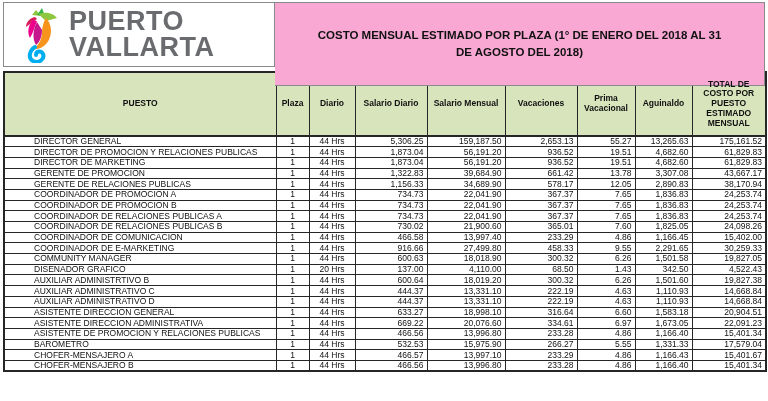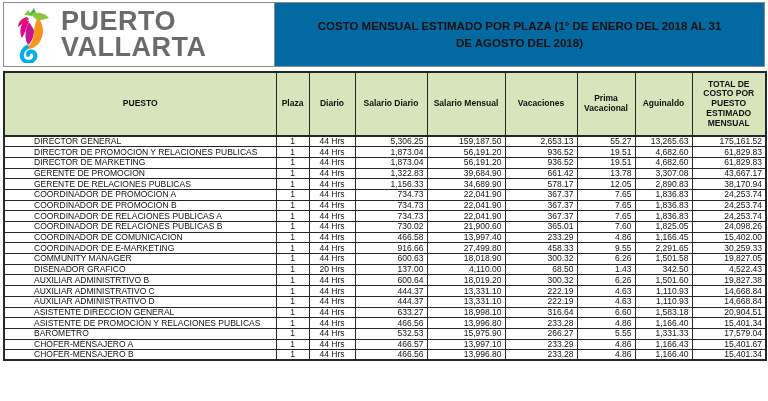--- a/index.html
+++ b/index.html
@@ -15,34 +15,34 @@
     font-family:"Liberation Sans","DejaVu Sans",sans-serif;
     color:#111;
   }
   .sheet{width:762px;margin:2px 0 0 3px;}
   
   .top{display:flex;height:65px;}
   .logo-box{
     width:272px;height:65px;flex:0 0 272px;
     border:1px solid var(--box-border);
     display:flex;align-items:center;gap:9px;
-    padding-left:8px;background:#fff;
+    padding-left:16px;background:#fff;
   }
   .logo-text{
     color:var(--logo-gray);
     font-size:27px;font-weight:bold;letter-spacing:.5px;
     line-height:.93;transform:scaleY(1.04);
   }
   .title-box{
-    flex:1;height:65px;
+    flex:1;height:84px;
     border:1px solid var(--box-border);border-left:none;
     display:flex;align-items:center;justify-content:center;
     text-align:center;padding:0 38px;
     font-size:11.5px;font-weight:bold;line-height:1.45;
-    background:#0369a1;
+    background:#f9a8d4;
   }
   
   .tbl-wrap{margin-top:4px;}
   table{
     border-collapse:collapse;table-layout:fixed;width:762px;
     border:2px solid var(--grid);
   }
   th,td{border:1px solid var(--grid);overflow:hidden;}
   thead th{
     background:var(--header-bg);
@@ -300,20 +300,31 @@
             <td class="c-center">1</td>
             <td class="c-center">44 Hrs</td>
             <td class="c-right">633.27</td>
             <td class="c-right">18,998.10</td>
             <td class="c-right">316.64</td>
             <td class="c-right">6.60</td>
             <td class="c-right">1,583.18</td>
             <td class="c-right">20,904.51</td>
           </tr>
           <tr>
+            <td class="c-left">ASISTENTE DIRECCION ADMINISTRATIVA</td>
+            <td class="c-center">1</td>
+            <td class="c-center">44 Hrs</td>
+            <td class="c-right">669.22</td>
+            <td class="c-right">20,076.60</td>
+            <td class="c-right">334.61</td>
+            <td class="c-right">6.97</td>
+            <td class="c-right">1,673.05</td>
+            <td class="c-right">22,091.23</td>
+          </tr>
+          <tr>
             <td class="c-left">ASISTENTE DE PROMOCIÓN Y RELACIONES PUBLICAS</td>
             <td class="c-center">1</td>
             <td class="c-center">44 Hrs</td>
             <td class="c-right">466.56</td>
             <td class="c-right">13,996.80</td>
             <td class="c-right">233.28</td>
             <td class="c-right">4.86</td>
             <td class="c-right">1,166.40</td>
             <td class="c-right">15,401.34</td>
           </tr>

